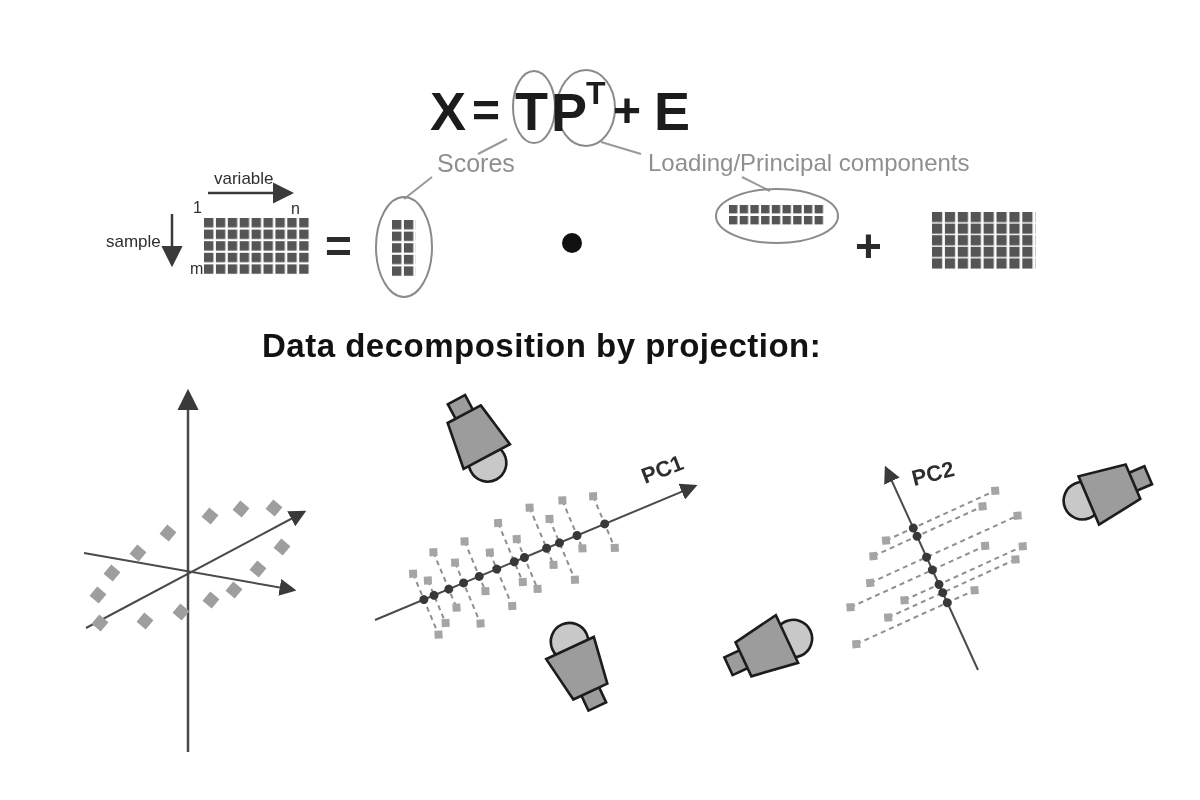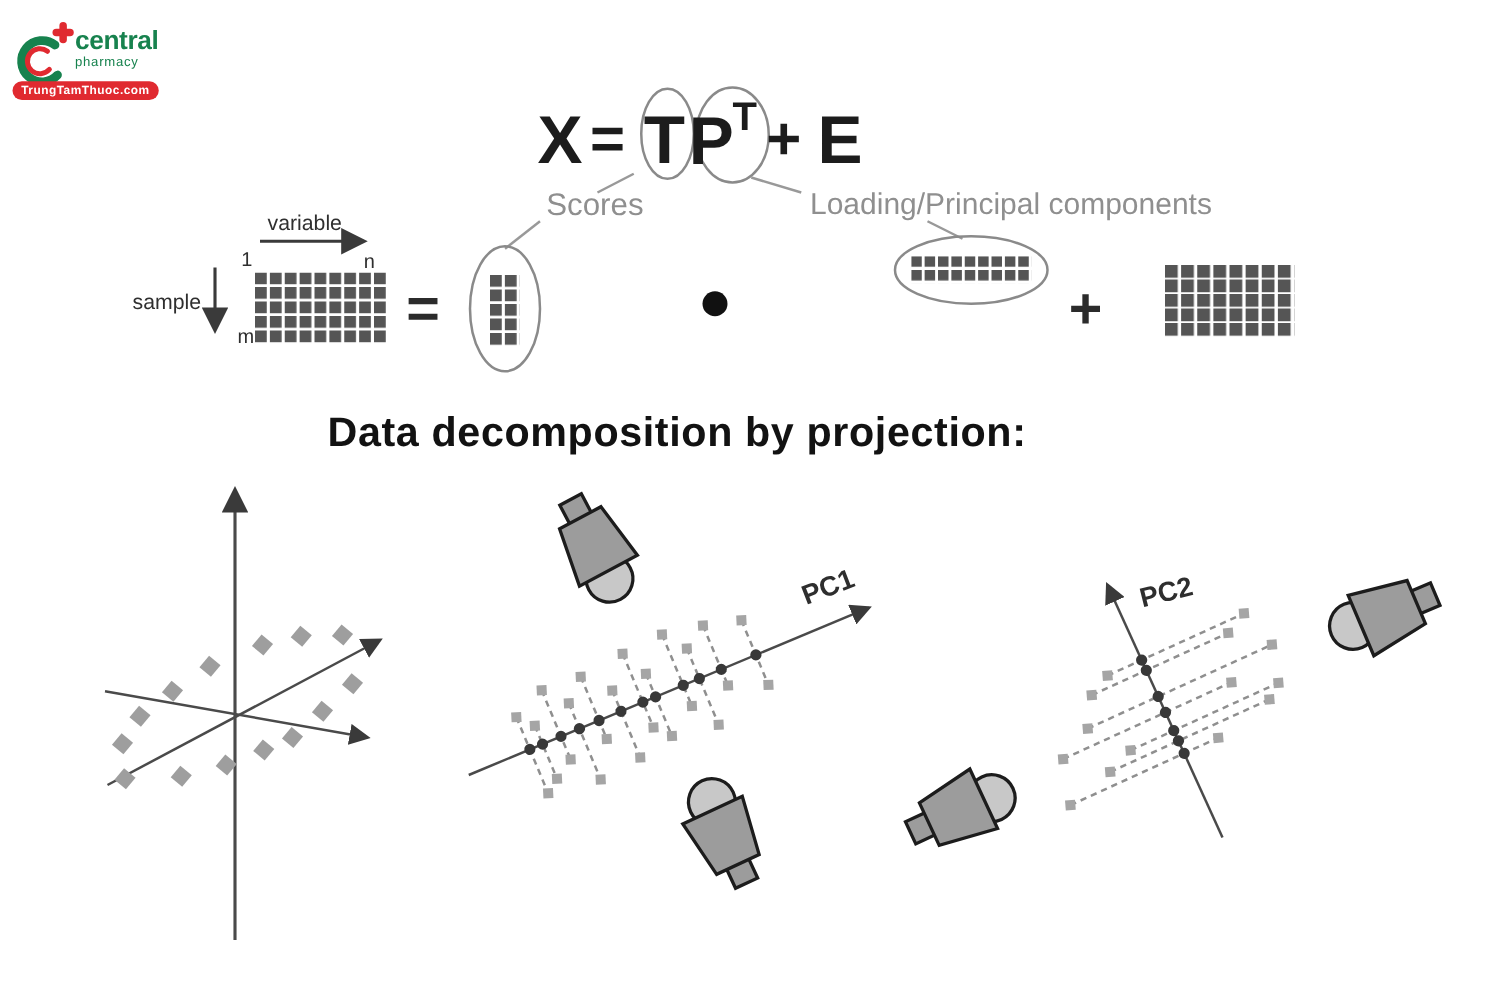--- a/index.html
+++ b/index.html
@@ -21,33 +21,20 @@
   .f-small{font-size:16px;fill:#2f2f2f;}
   .f-op{font-size:46px;font-weight:bold;fill:#2b2b2b;}
   .f-head{font-size:33px;font-weight:bold;fill:#121212;letter-spacing:.5px;}
   .f-pc{font-size:22px;font-weight:bold;fill:#2e2e2e;}
 </style>
 </head>
 <body>
 
 <div class="canvas">
 
-  <div class="logo">
-    <svg class="logo-mark" width="64" height="56">
-      <path d="M 36 22 A 16.5 16.5 0 1 0 38 46" fill="none" stroke="#17824e" stroke-width="7" stroke-linecap="round"></path>
-      <path d="M 30 27 A 10 10 0 1 0 31.5 41.5" fill="none" stroke="#e02a30" stroke-width="4" stroke-linecap="round"></path>
-      <rect x="34" y="9" width="17" height="6" rx="3" fill="#e02a30"></rect>
-      <rect x="39.5" y="3.5" width="6" height="17" rx="3" fill="#e02a30"></rect>
-    </svg>
-    <div class="logo-words">
-      <span class="logo-central">central</span>
-      <span class="logo-pharmacy">pharmacy</span>
-    </div>
-    <div class="logo-badge">TrungTamThuoc.com</div>
-  </div>
 
   <svg width="1200" height="800" style="position:absolute;left:0;top:0;">
     <defs>
       <marker id="ah" viewBox="0 0 10 10" refX="8.5" refY="5" markerWidth="8.5" markerHeight="8.5" orient="auto">
         <path d="M0,0 L10,5 L0,10 z" fill="#3a3a3a"></path>
       </marker>
       <pattern id="gpA" patternUnits="userSpaceOnUse" width="11.9" height="11.6">
         <rect width="9.4" height="9.4" fill="#555555"></rect>
       </pattern>
       <pattern id="gpB" patternUnits="userSpaceOnUse" width="10.7" height="11">

